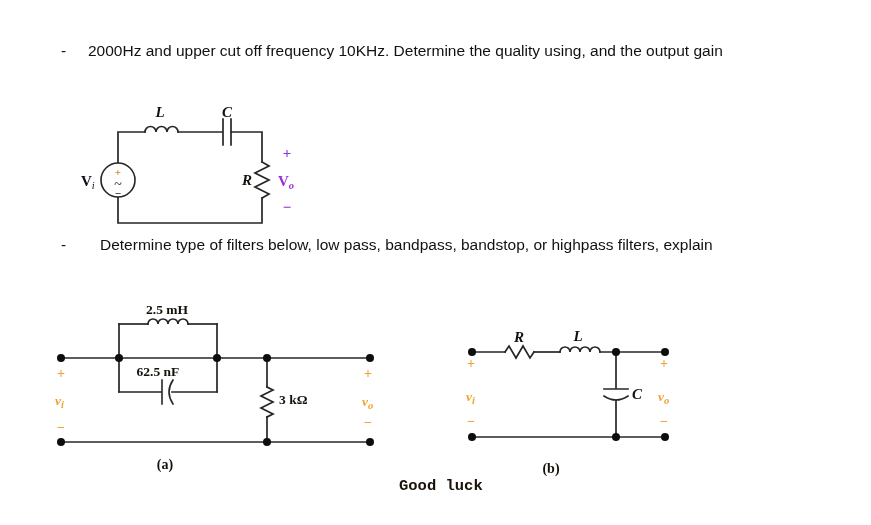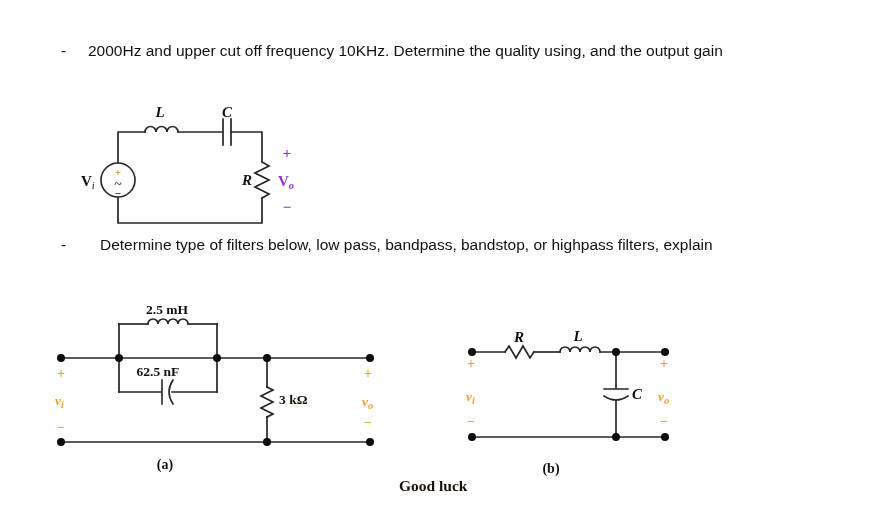--- a/index.html
+++ b/index.html
@@ -6,21 +6,21 @@
   .page {
     position:relative; width:871px; height:525px; background:#ffffff;
     font-family:"Liberation Sans", sans-serif; color:#111; overflow:hidden;
   }
   .para { position:absolute; font-size:15.5px; line-height:21.6px; color:#111; }
   .para > div { white-space:pre; }
   .para > div.indent { padding-left:5px; }
   .marker { position:absolute; font-size:15.5px; line-height:21.6px; }
   .footer-msg {
     position:absolute; left:399px; top:477px;
-    font-family:Liberation Serif, serif; font-weight:bold; font-size:15.5px; color:#1a1208;
+    font-family:Liberation Mono, monospace; font-weight:bold; font-size:15.5px; color:#1a1208;
   }
   svg { position:absolute; }
   svg text { font-family:"Liberation Serif", serif; }
   .wire { stroke:#262626; stroke-width:1.7; fill:none; stroke-linecap:square; }
   .thin { stroke-width:1.6; }
   .dot  { fill:#0d0d0d; stroke:none; }
   .comp-lbl { font-size:15px; font-style:italic; font-weight:bold; fill:#14100a; }
   .val-lbl  { font-size:13.5px; font-weight:600; fill:#14100a; }
   .cap-lbl  { font-size:14px;  font-weight:bold; fill:#14100a; }
   .sig      { fill:#F0A331; font-weight:bold; }

